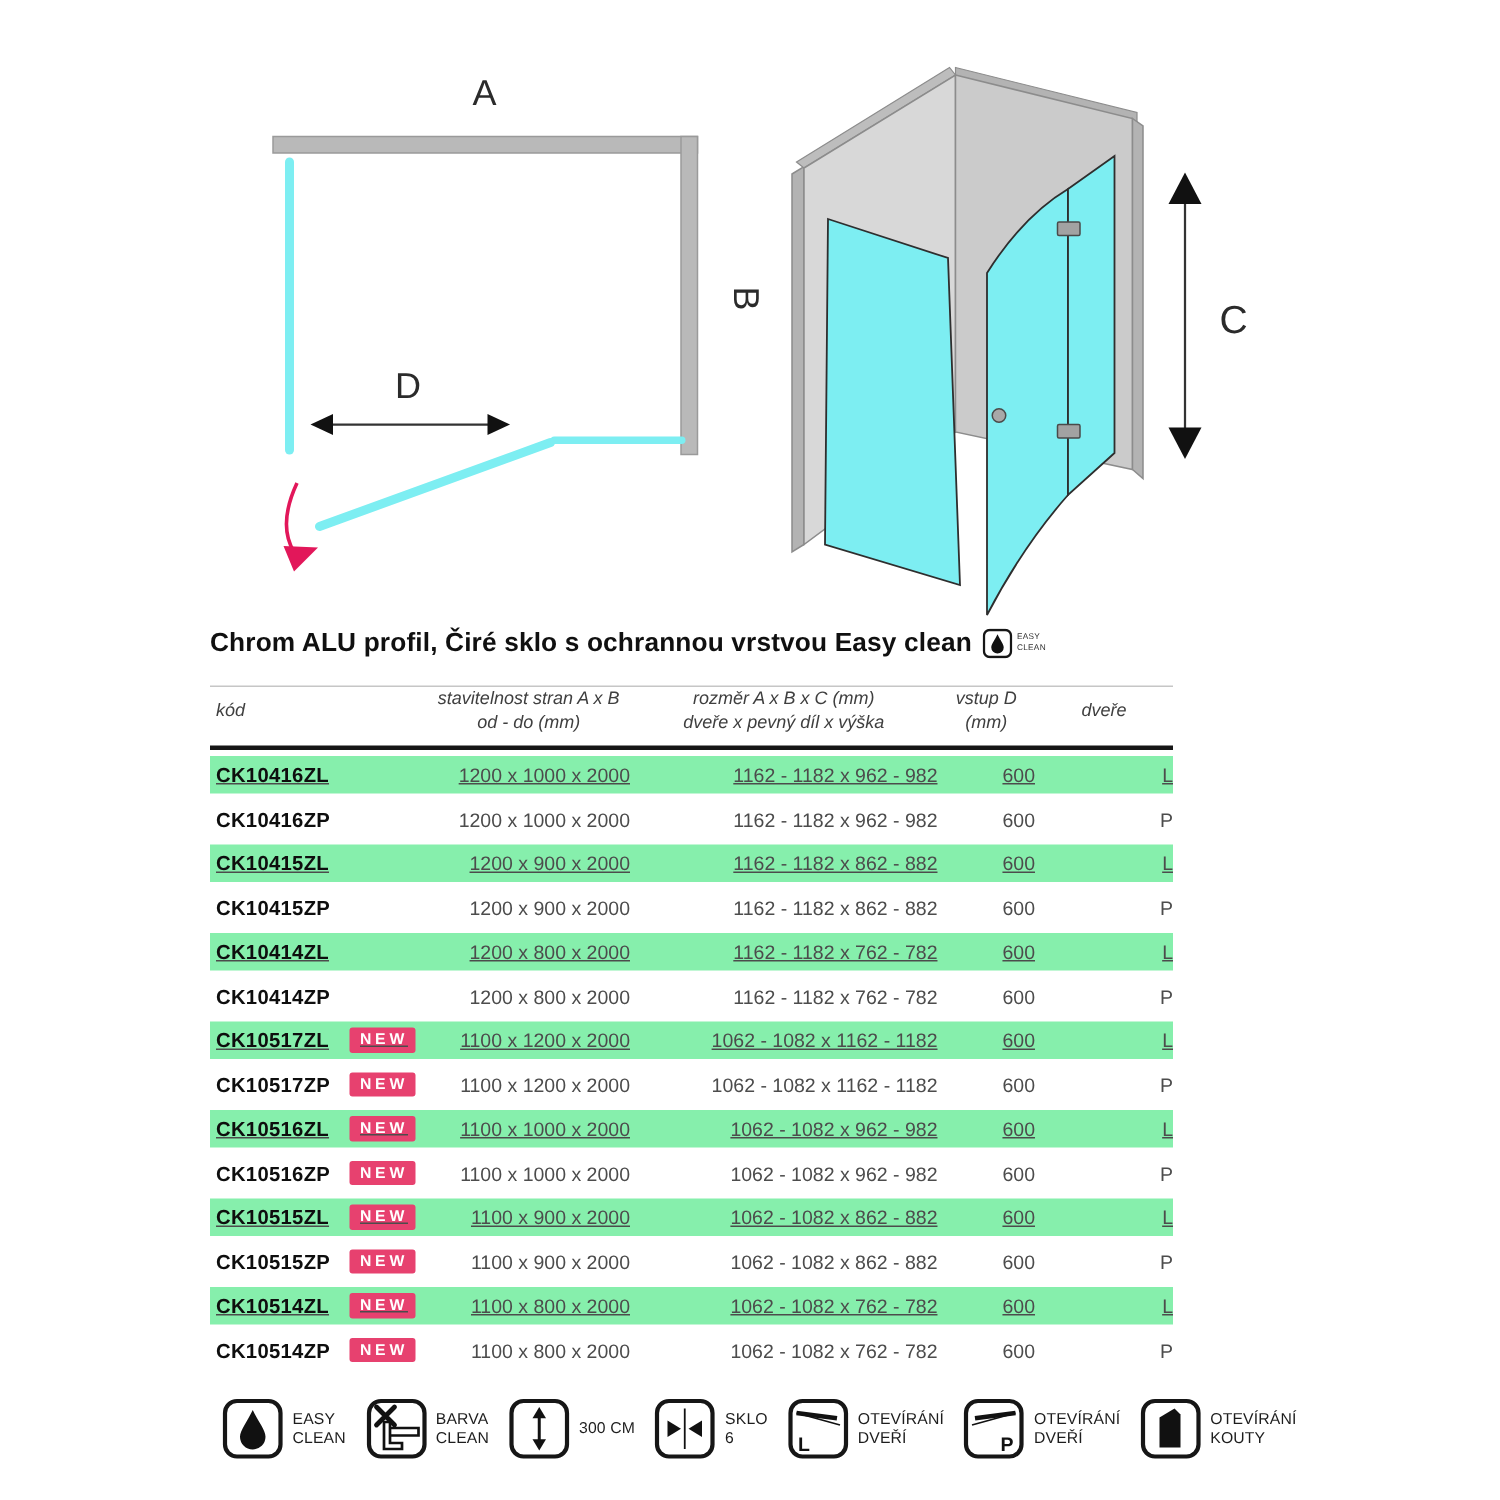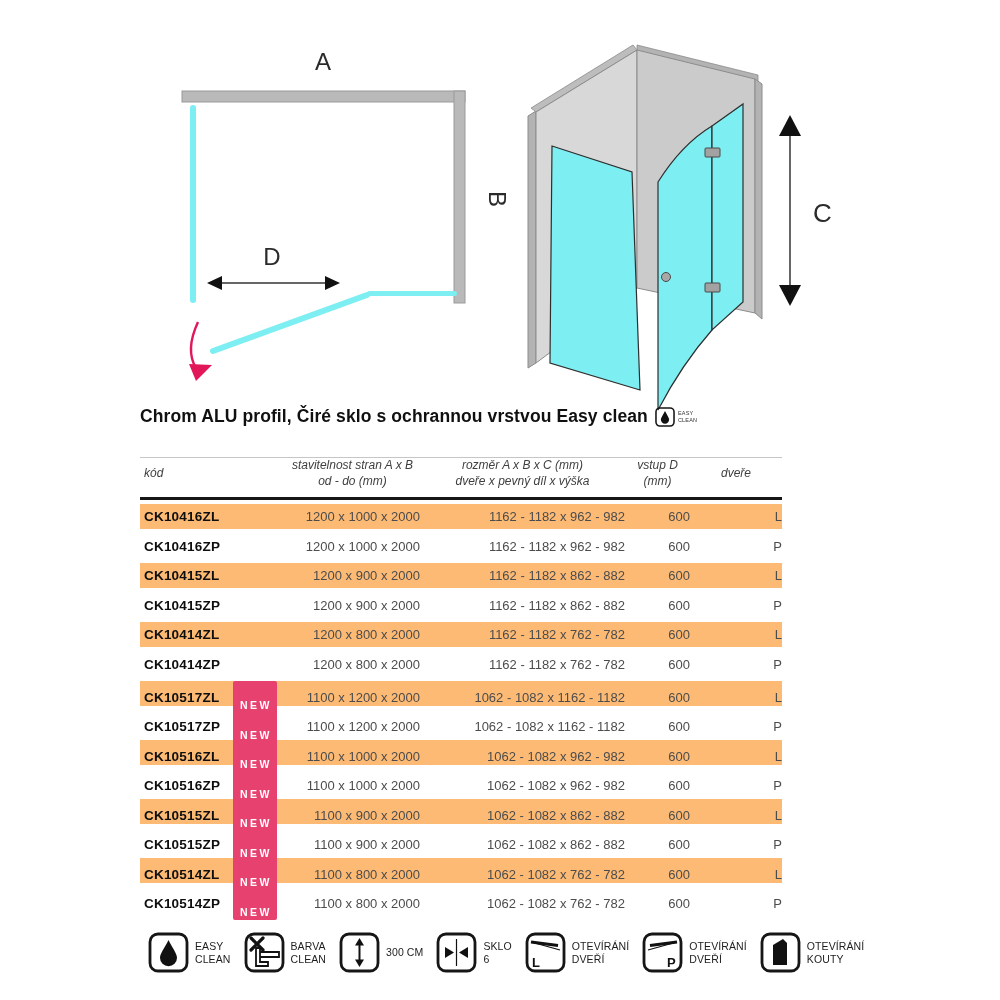--- a/index.html
+++ b/index.html
@@ -5,40 +5,40 @@
   html,body{margin:0;padding:0;background:#fff;}
   .page{position:relative;width:1000px;height:1000px;background:#fff;overflow:hidden;
         font-family:"Liberation Sans","DejaVu Sans",sans-serif;color:#222;}
   svg text{font-family:"Liberation Sans","DejaVu Sans",sans-serif;}
 
   
   .plan-svg{position:absolute;left:150px;top:28px;}
   .iso-svg{position:absolute;left:500px;top:30px;}
 
   
-  .title-row{position:absolute;left:140px;top:406px;display:flex;align-items:center;gap:7px;}
+  .title-row{position:absolute;left:140px;top:418px;display:flex;align-items:center;gap:7px;}
   .page-title{font-size:17.5px;font-weight:bold;color:#101010;letter-spacing:.1px;}
   .title-badge{display:flex;align-items:center;gap:3px;}
   .title-badge .mini-label{font-size:5.5px;line-height:1.15;color:#333;letter-spacing:.2px;}
 
   
   .spec-table{position:absolute;left:140px;top:457px;width:642px;}
   .thead{display:grid;grid-template-columns:93px 52px 135px 205px 65px 92px;
          border-top:1px solid #c6c6c6;border-bottom:3px solid #161616;
          padding:0 0 8px;font-size:12px;color:#3f3f3f;font-style:italic;}
   .th{text-align:center;line-height:1.3;}
   .th-code{text-align:left;padding-left:4px;align-self:center;}
   .tbody{margin-top:4px;}
   .trow{display:grid;grid-template-columns:93px 52px 135px 205px 65px 92px;
         height:25px;align-items:center;margin-bottom:4.5px;font-size:13px;color:#4c4c4c;}
-  .trow.alt{background:#fdba74;}
+  .trow.alt{background:#86efac;text-decoration:underline;}
   .cell-code{font-weight:bold;color:#0e0e0e;padding-left:4px;font-size:13.5px;letter-spacing:.2px;}
   .cell-badge{display:flex;justify-content:flex-start;}
   .badge{background:#e7416f;color:#fff;font-weight:bold;font-size:10.5px;
-         letter-spacing:2.5px;padding:18px 5px 2px 7px;border-radius:2px;line-height:1.2;}
+         letter-spacing:2.5px;padding:2px 5px 2px 7px;border-radius:2px;line-height:1.2;}
   .cell-c{text-align:right;}
 
   
   .legend{position:absolute;left:148px;top:932px;display:flex;align-items:flex-start;gap:13px;}
   .legend-item{display:flex;align-items:center;gap:6px;}
   .legend-label{font-size:10.5px;line-height:1.2;color:#1d1d1d;letter-spacing:.1px;white-space:pre;}
 </style>
 </head>
 <body>
 

